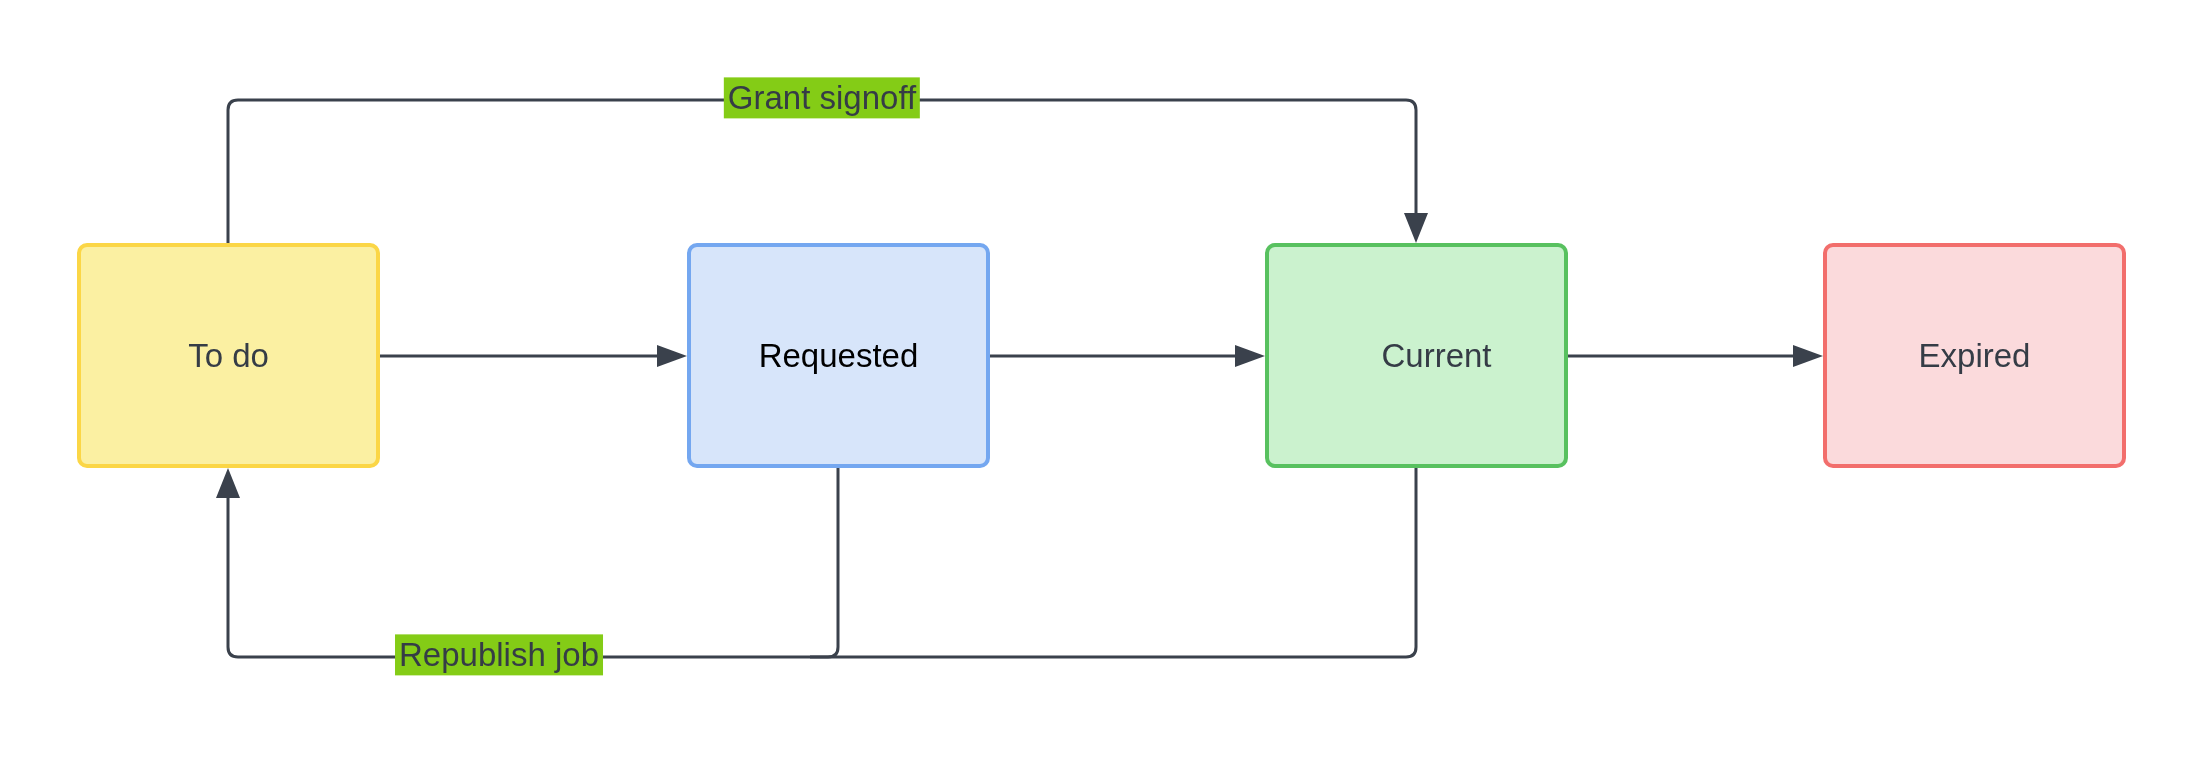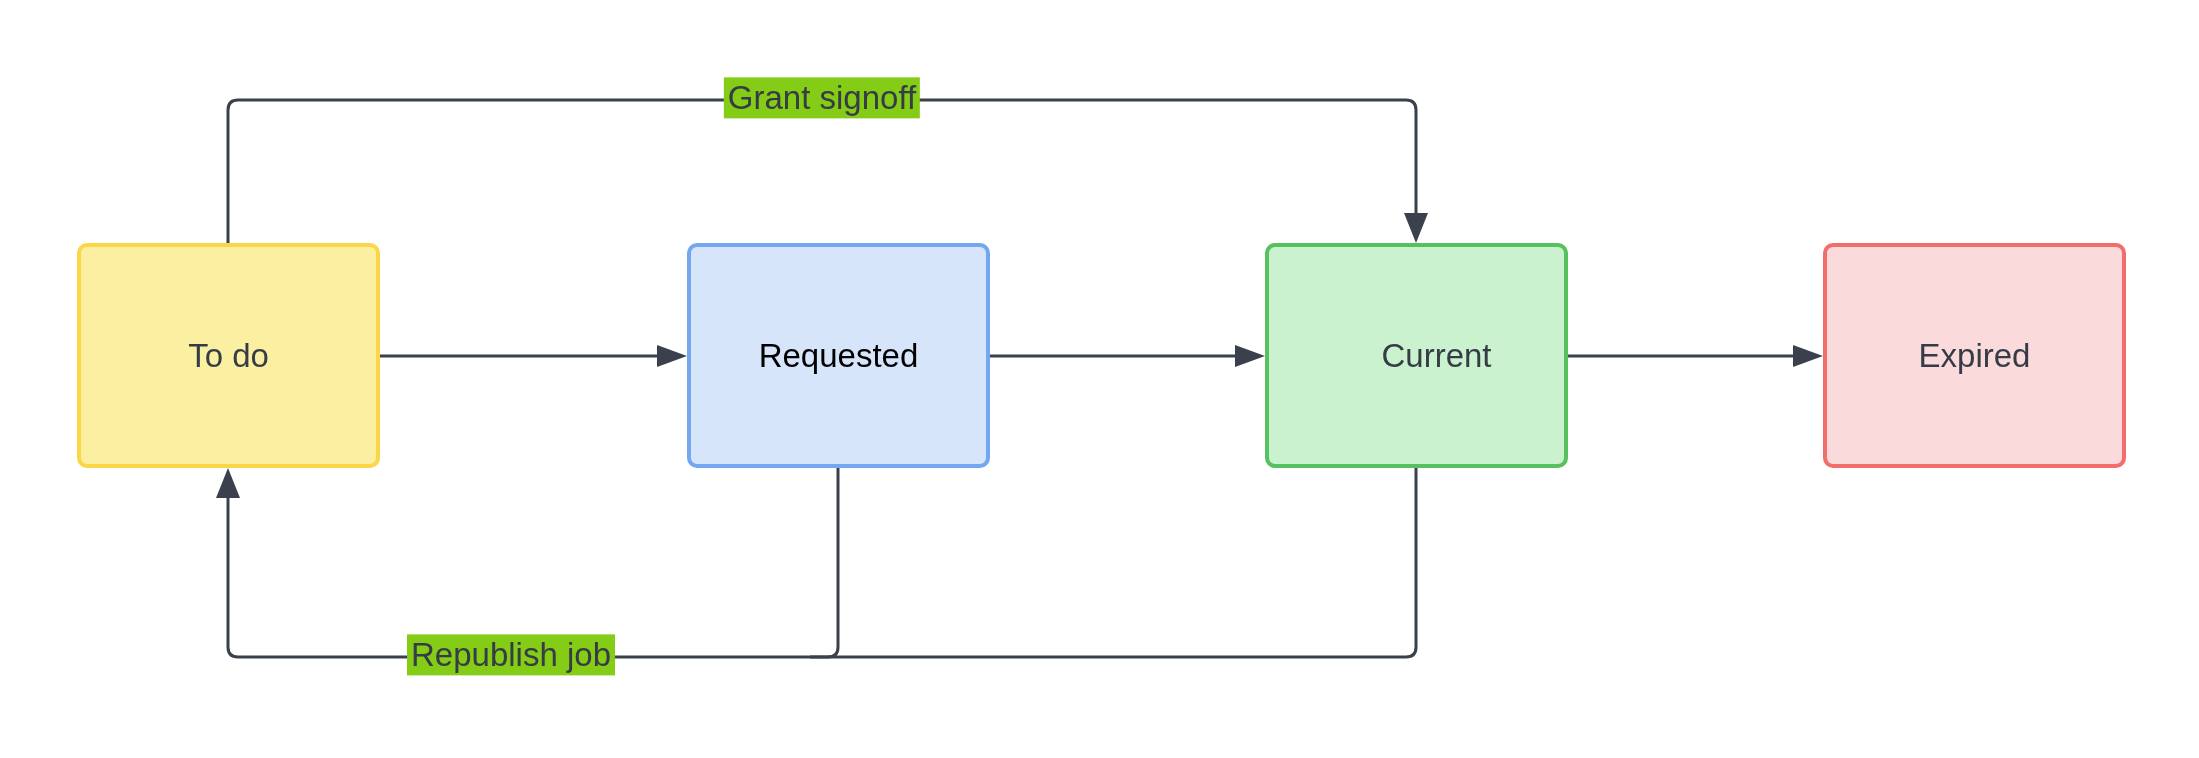--- a/index.html
+++ b/index.html
@@ -96,15 +96,15 @@
   <div class="node" style="left: 1265px; top: 243px; background: rgb(203, 242, 206); border-color: rgb(88, 193, 95); padding-left: 40px;">
     <span class="node-label" style="color: rgb(53, 60, 70);">Current</span>
   </div>
 
   <div class="node" style="left: 1823px; top: 243px; background: rgb(251, 218, 220); border-color: rgb(242, 110, 108);">
     <span class="node-label" style="color: rgb(53, 60, 70);">Expired</span>
   </div>
 
   <div class="edge-label" style="left: 822px; top: 98px; color: rgb(53, 60, 70);">Grant signoff</div>
 
-  <div class="edge-label" style="left: 511px; top: 655px; color: rgb(53, 60, 70);">Republish job</div>
+  <div class="edge-label" style="left: 499px; top: 655px; color: rgb(53, 60, 70);">Republish job</div>
 
 </div>
 
 </body></html>

